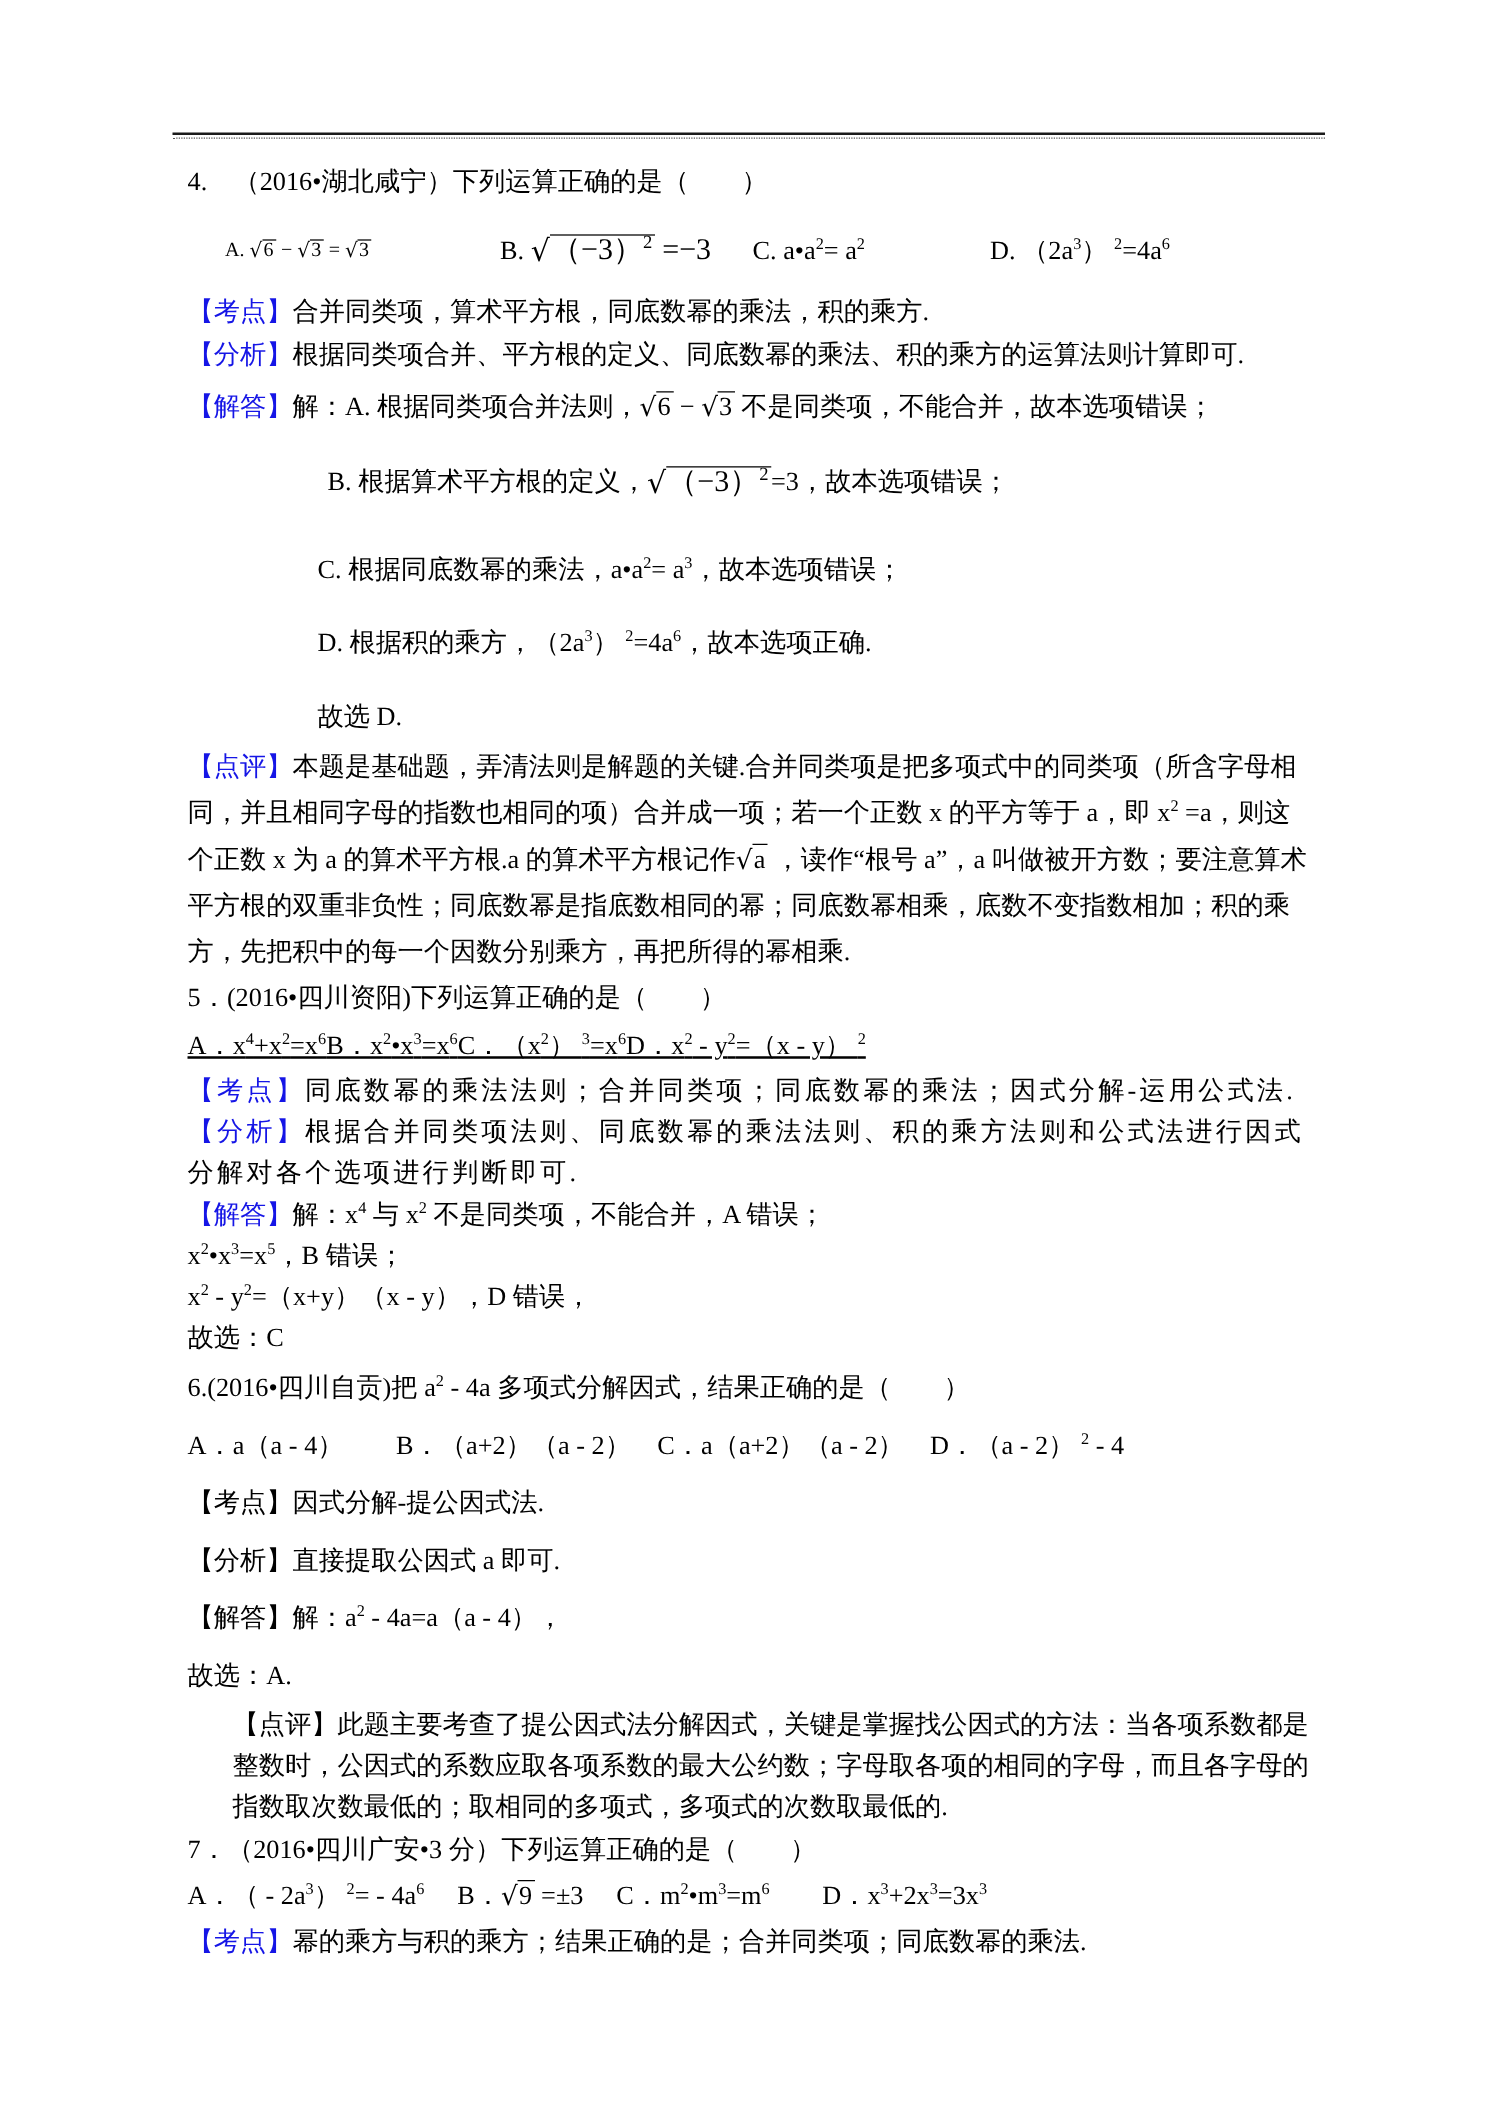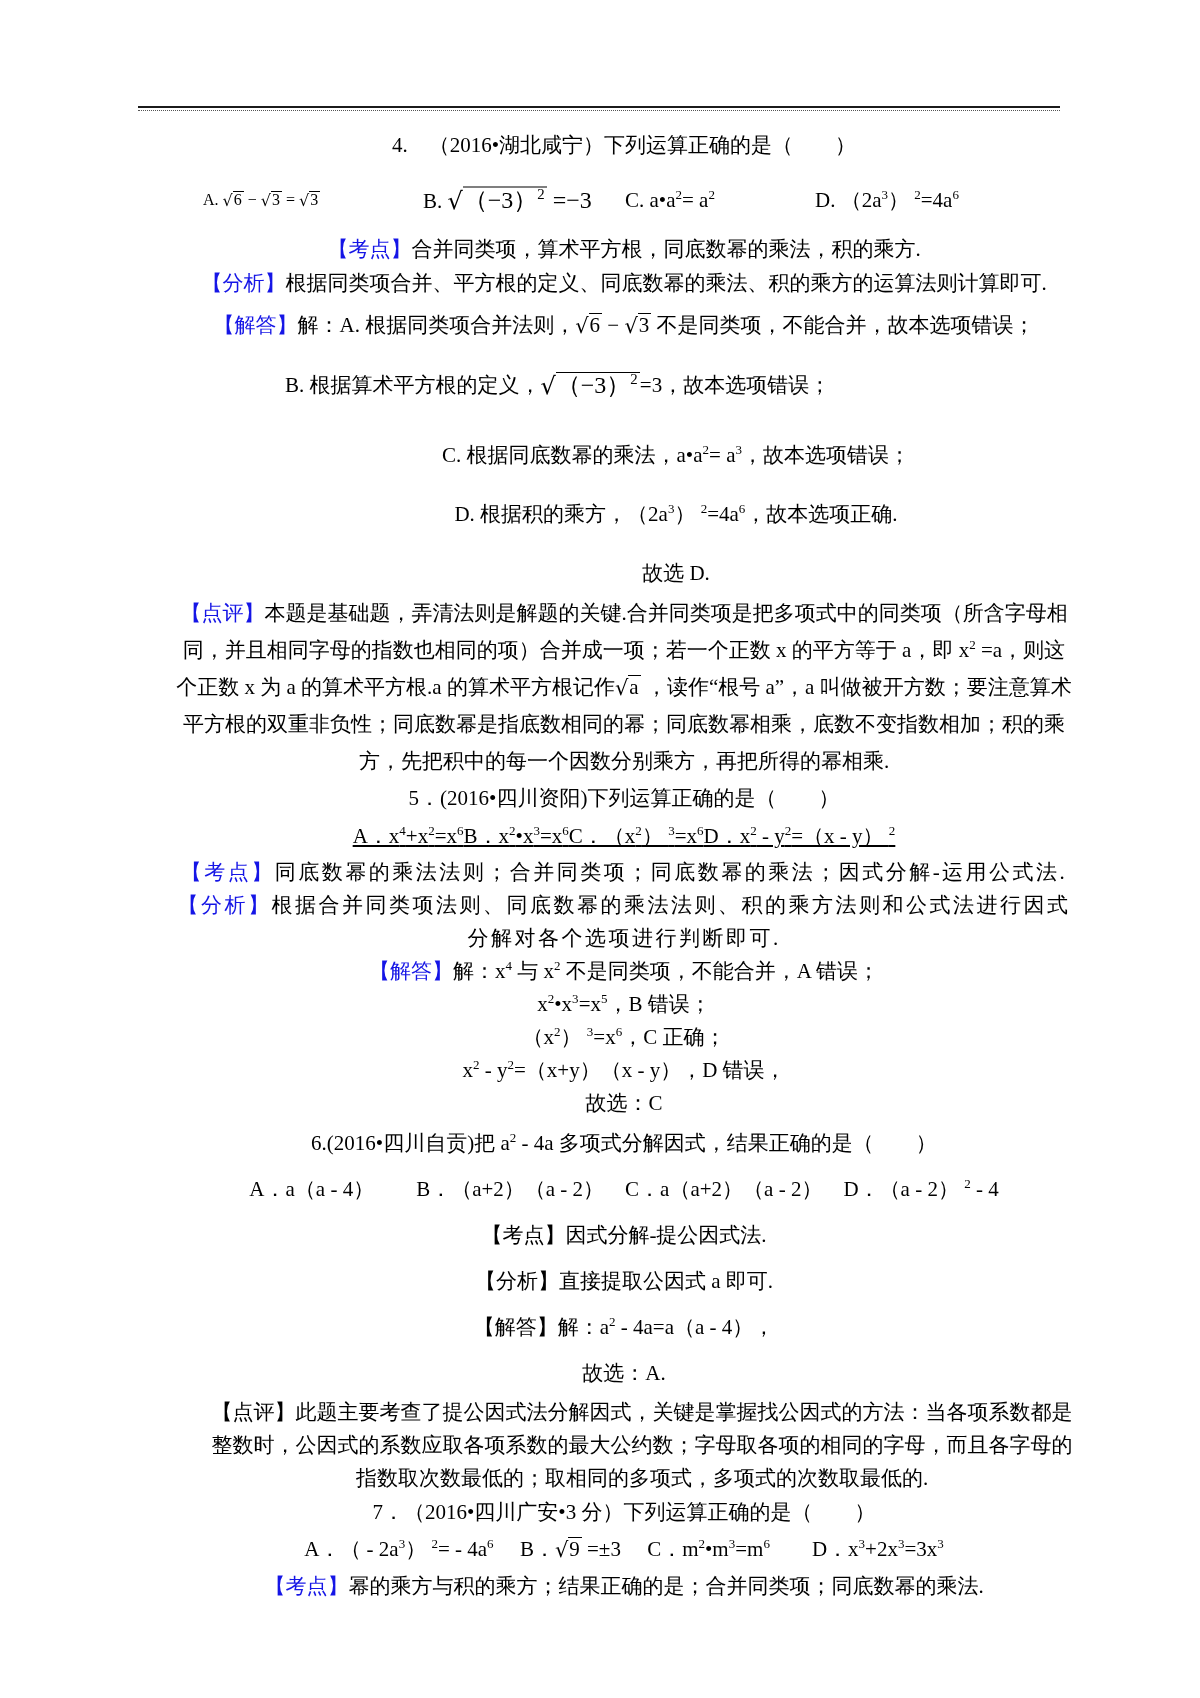--- a/index.html
+++ b/index.html
@@ -1,20 +1,20 @@
 <!DOCTYPE html>
 <html style="--tag-blue: #1515e6;"><head>
 <meta charset="utf-8">
 <style>
   html,body{margin:0;padding:0;background:#e8e8e8;}
   .page{position:relative;width:1200px;height:1698px;background:#fff;margin:0 auto;
         font-family:"Liberation Serif","DejaVu Serif",serif;color:#000;overflow:hidden;}
   .header-rule{position:absolute;left:138px;top:106px;width:922px;height:2px;
         border-top:2px solid #1b1b1b;border-bottom:1px dotted #555;}
-  .content{position:absolute;left:173px;top:128px;width:902px;font-size:21px;line-height:34px;text-align:center;}
+  .content{position:absolute;left:150px;top:128px;width:902px;font-size:21px;line-height:34px;}
   p{margin:0;}
   sup{font-size:0.62em;vertical-align:super;line-height:0;letter-spacing:0;}
   .rad{display:inline-block;white-space:nowrap;}
   .rsign{display:inline-block;position:relative;top:1px;font-family:"DejaVu Sans",sans-serif;}
   .rbody{display:inline-block;border-top:1.6px solid currentColor;padding:0 2px 0 1px;line-height:1.05;}
   .tag{color:var(--tag-blue,#1515e6);}
   .tag.black{color:#000;}
   .optrow4{position:relative;height:64px;margin-top:6px;}
   .optrow4 .opt{position:absolute;top:50%;transform:translateY(-50%);white-space:nowrap;}
   .lg{font-size:16px;}
@@ -61,21 +61,20 @@
     <p class="ind">D. 根据积的乘方，（2a<sup>3</sup>） <sup>2</sup>=4a<sup>6</sup>，故本选项正确.</p>
     <p class="ind">故选 D.</p>
     <p class="q4-dianping"><span class="tag">【点评】</span><span>本题是基础题，弄清法则是解题的关键.合并同类项是把多项式中的同类项（所含字母相同，并且相同字母的指数也相同的项）合并成一项；若一个正数 x 的平方等于 a，即 x<sup>2</sup> =a，则这个正数 x 为 a 的算术平方根.a 的算术平方根记作<span class="rad"><span class="rsign">√</span><span class="rbody">a</span></span> ，读作“根号 a”，a 叫做被开方数；要注意算术平方根的双重非负性；同底数幂是指底数相同的幂；同底数幂相乘，底数不变指数相加；积的乘方，先把积中的每一个因数分别乘方，再把所得的幂相乘.</span></p>
 
     <p class="q5-title">5．(2016•四川资阳)下列运算正确的是（　　）</p>
     <p class="q5-options">A．x<sup>4</sup>+x<sup>2</sup>=x<sup>6</sup>B．x<sup>2</sup>•x<sup>3</sup>=x<sup>6</sup>C．（x<sup>2</sup>） <sup>3</sup>=x<sup>6</sup>D．x<sup>2</sup> - y<sup>2</sup>=（x - y） <sup>2</sup></p>
     <p class="sp25"><span class="tag">【考点】</span><span>同底数幂的乘法法则；合并同类项；同底数幂的乘法；因式分解-运用公式法.</span></p>
     <p class="sp25"><span class="tag">【分析】</span><span>根据合并同类项法则、同底数幂的乘法法则、积的乘方法则和公式法进行因式分解对各个选项进行判断即可.</span></p>
     <p class="lh33"><span class="tag">【解答】</span><span>解：x<sup>4</sup> 与 x<sup>2</sup> 不是同类项，不能合并，A 错误；</span></p>
     <p class="lh33">x<sup>2</sup>•x<sup>3</sup>=x<sup>5</sup>，B 错误；</p>
-    <p class="lh33">（x<sup>2</sup>） <sup>3</sup>=x<sup>6</sup>，C 正确；</p>
     <p class="lh33">x<sup>2</sup> - y<sup>2</sup>=（x+y）（x - y），D 错误，</p>
     <p class="lh33">故选：C</p>
 
     <div class="q6">
       <p>6.(2016•四川自贡)把 a<sup>2</sup> - 4a 多项式分解因式，结果正确的是（　　）</p>
       <p>A．a（a - 4）　　B．（a+2）（a - 2）　C．a（a+2）（a - 2）　D．（a - 2） <sup>2</sup> - 4</p>
       <p><span class="tag black">【考点】</span><span>因式分解-提公因式法.</span></p>
       <p><span class="tag black">【分析】</span><span>直接提取公因式 a 即可.</span></p>
       <p><span class="tag black">【解答】</span><span>解：a<sup>2</sup> - 4a=a（a - 4），</span></p>
       <p>故选：A.</p>

